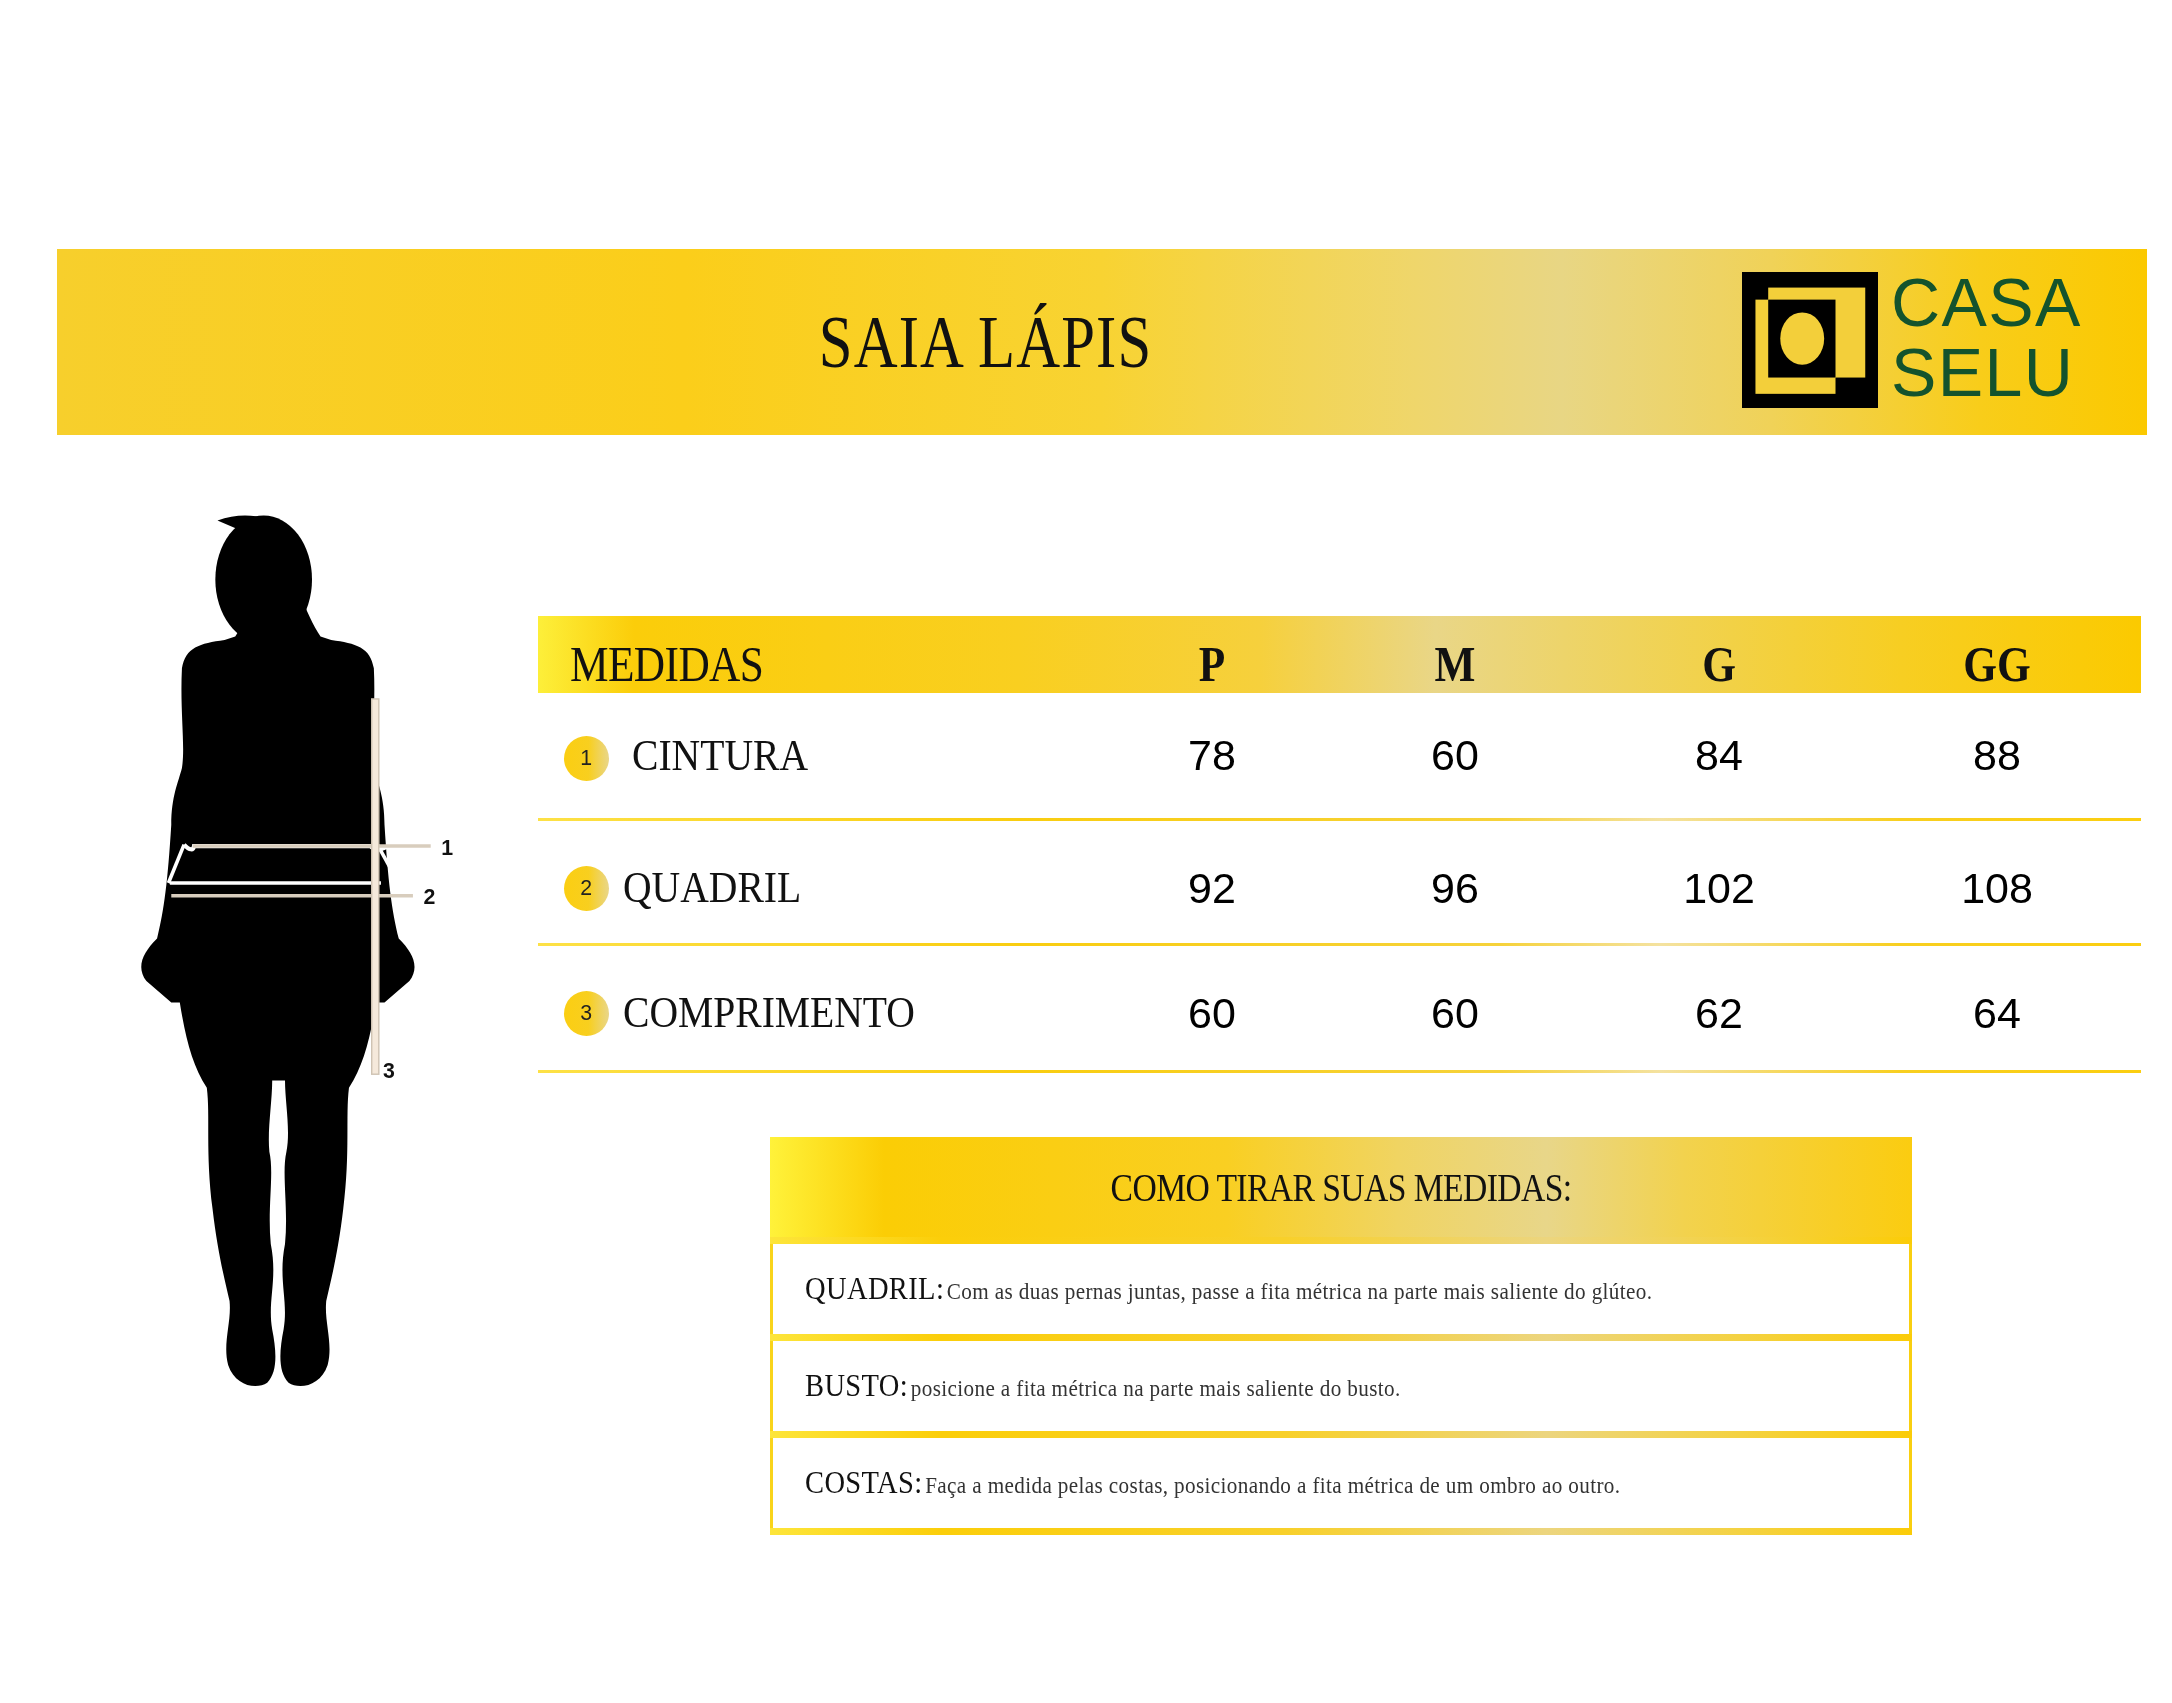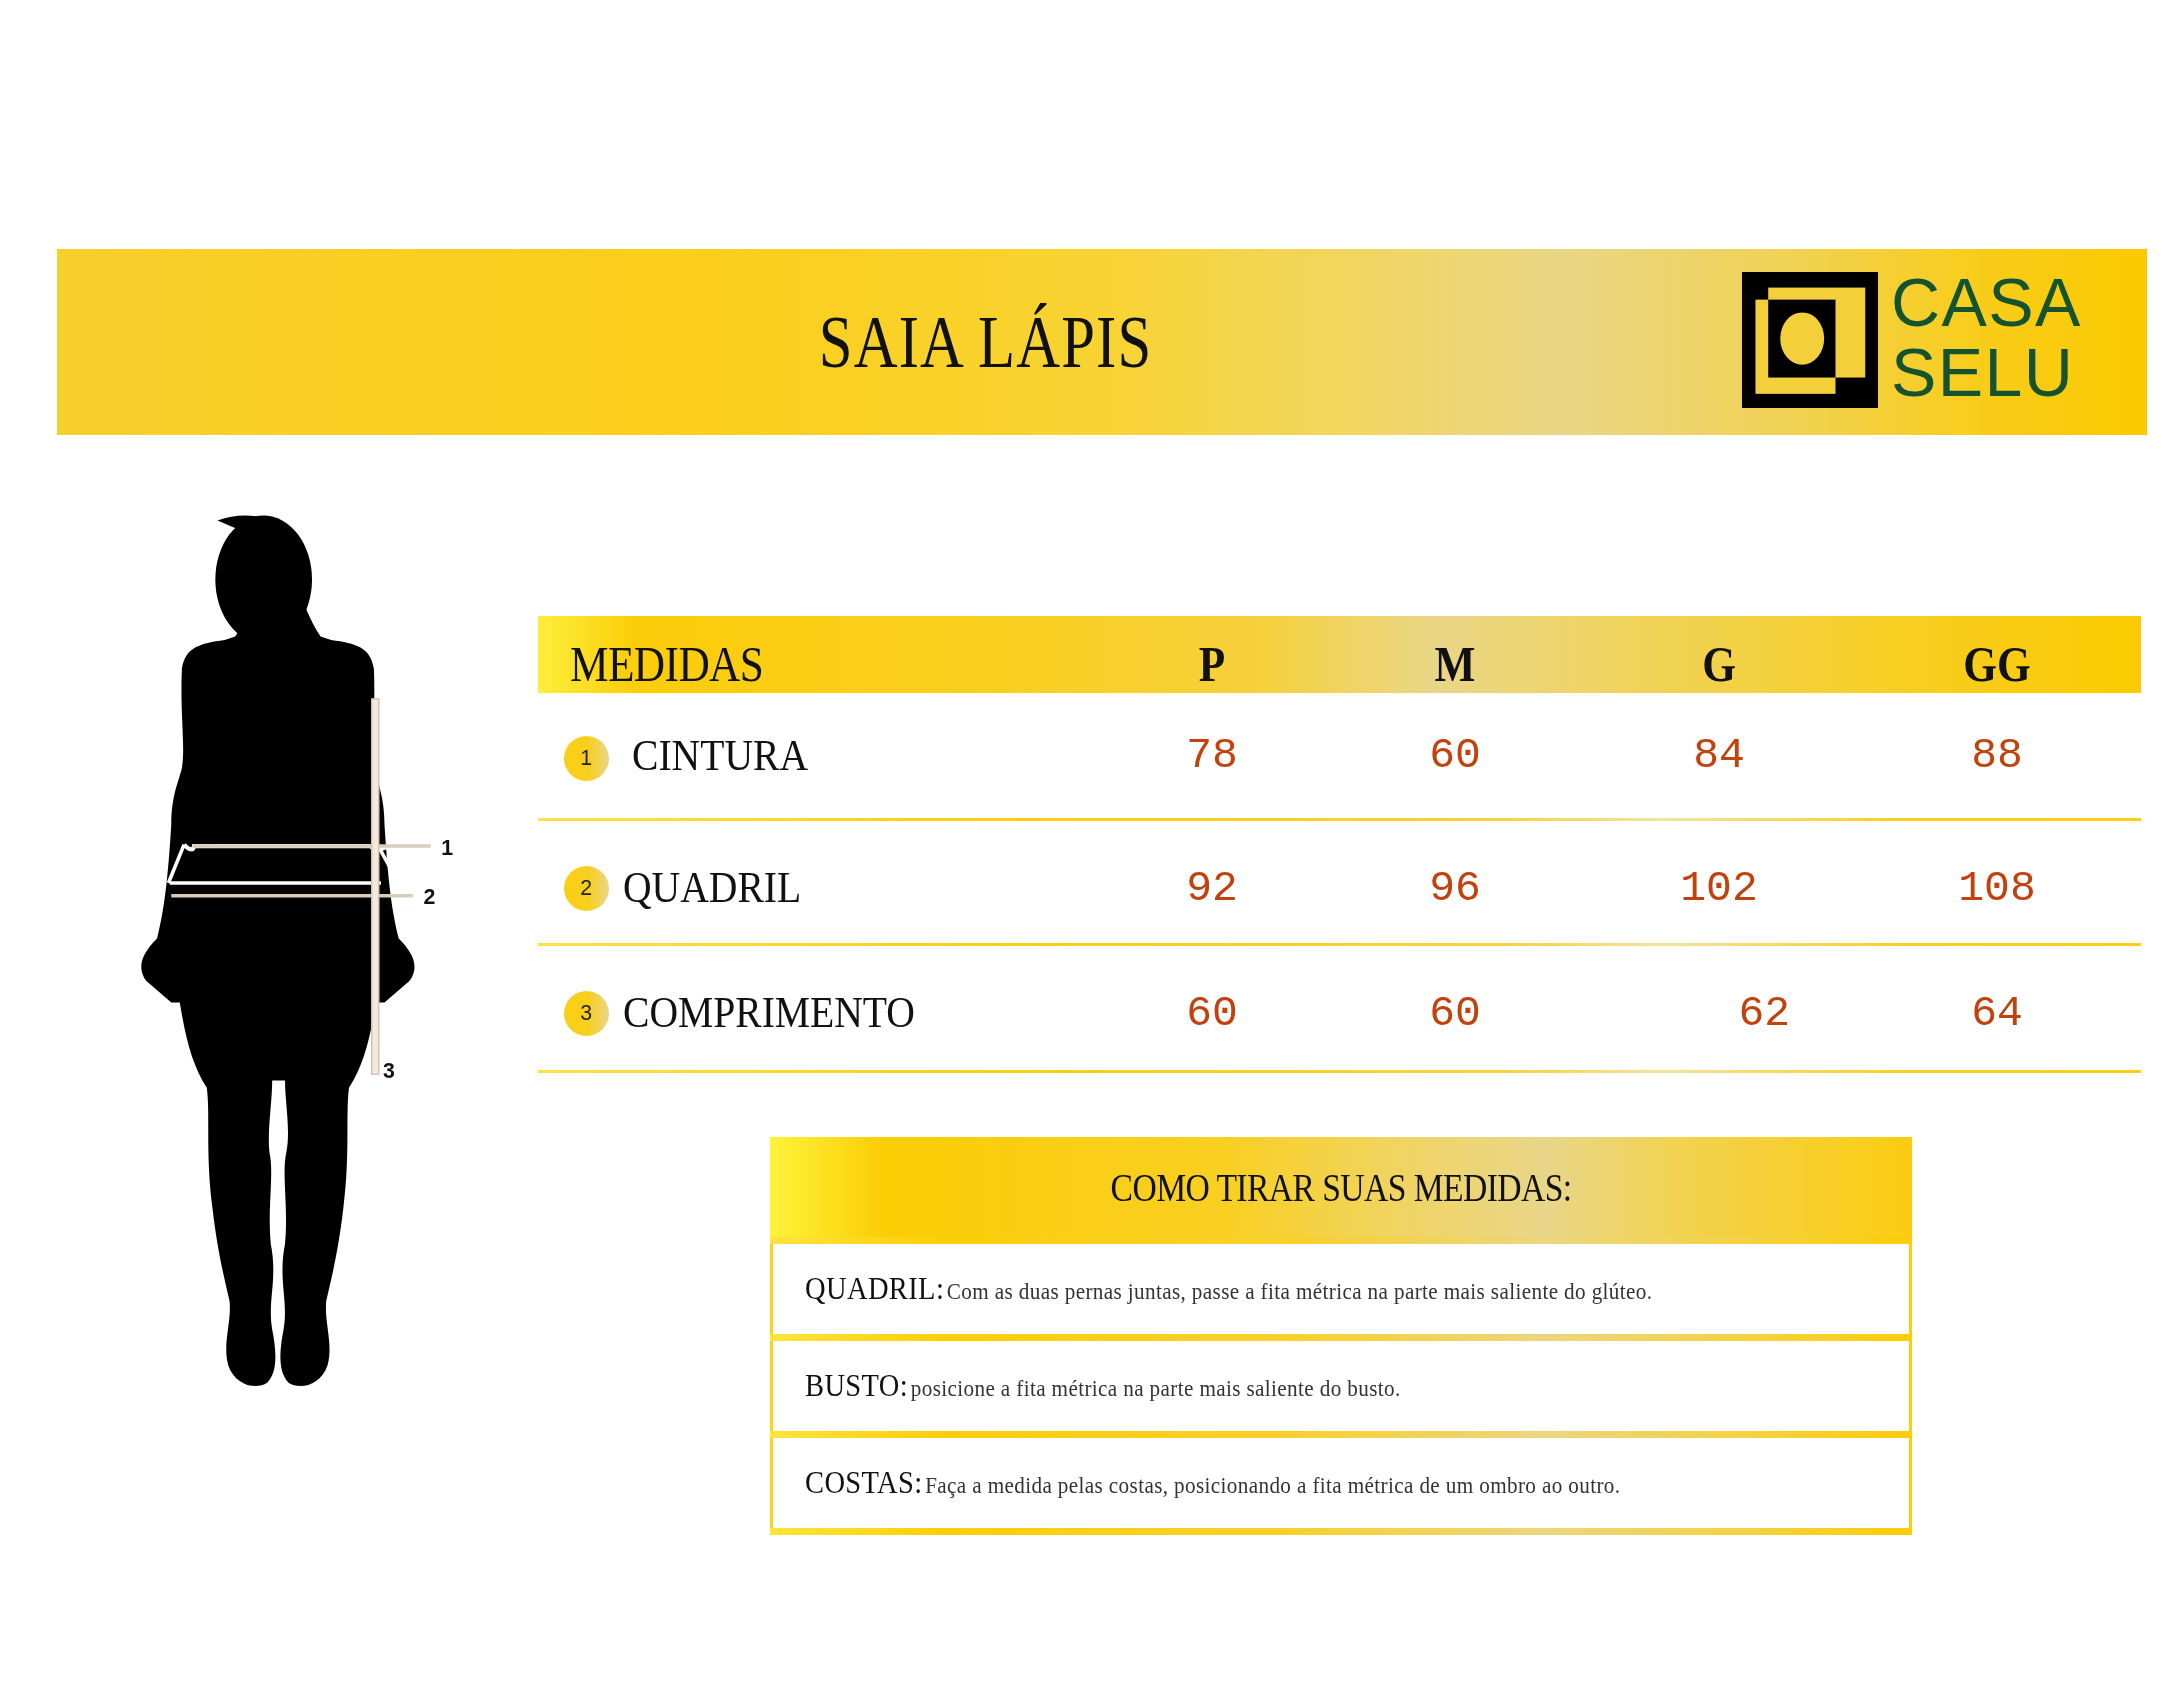--- a/index.html
+++ b/index.html
@@ -23,21 +23,21 @@
   
   .table { position: absolute; left: 538px; top: 616px; width: 1603px; }
   .thead { position: relative; height: 77px; background: linear-gradient(90deg, #fdef3a 0%, #fbcd0a 6%, #f9cf20 30%, #f6d03c 45%, #e9d687 56%, #efd35c 68%, #f7ce22 85%, #fbca00 100%); }
   .th { position: absolute; top: 0; height: 97px; line-height: 97px; font-family: "Liberation Serif", serif; font-size: 51px; color: #111; }
   .th.label { left: 32px; transform: scaleX(0.85); transform-origin: left center; letter-spacing: -0.7px; }
   .th.size { font-weight: bold; transform: scaleX(0.85); text-align: center; width: 142px; }
   .trow { position: relative; height: 125px; }
   .trow .divider { position: absolute; left: 0; right: 0; bottom: 0; height: 2.8px; background: linear-gradient(90deg, #fde146, #f9cd10 30%, #f6d23a 60%, #f4e2a0 70%, #f8cf20 85%, #fbce10); }
   .badge { position: absolute; left: 25.6px; width: 45px; height: 45px; border-radius: 50%; background: linear-gradient(90deg, #fbce12 0%, #f8cf1f 55%, #e9d68a 100%); font-family: "Liberation Sans", sans-serif; font-size: 21.3px; line-height: 45px; text-align: center; color: #222; }
   .row-label { position: absolute; left: 85px; font-family: "Liberation Serif", serif; font-size: 44px; color: #111; transform: scaleX(0.9); transform-origin: left center; white-space: nowrap; }
-  .cell { position: absolute; width: 142px; text-align: center; font-family: Liberation Mono, monospace; font-size: 43px; color: #c2410c; }
+  .cell { position: absolute; width: 142px; text-align: center; font-family: Liberation Sans, sans-serif; font-size: 43px; color: #000000; }
 
   
   .howto { position: absolute; left: 770px; top: 1137px; width: 1142px; border-radius: 9px; }
   .howto-head { height: 100px; line-height: 100px; text-align: center; font-family: "Liberation Serif", serif; font-size: 41px; color: #111; background: linear-gradient(90deg, #fff23a 0%, #fbcd05 10%, #f9cf22 40%, #f0d462 55%, #e8d689 68%, #f2d24e 80%, #fbcc10 100%); }
   .howto-head span { display: inline-block; transform: scaleX(0.82); letter-spacing: -0.7px; }
   .howto-item { position: relative; height: 90px; box-sizing: border-box; border-left: 3.6px solid #f9d41b; border-right: 3.6px solid #f9cf10; background: #fff; }
   .howto-sep { height: 7.1px; background: linear-gradient(90deg, #fde53a, #fbce0a 15%, #f8d02a 45%, #ecd57e 68%, #f4d242 85%, #fbcc08); }
   .howto-text { position: absolute; left: 32px; top: 0; height: 90px; line-height: 90px; white-space: nowrap; font-family: "Liberation Serif", serif; color: #222; transform: scaleX(0.92); transform-origin: left center; }
   .howto-key { font-size: 31px; color: #111; letter-spacing: 0.4px; }
   .howto-desc { font-size: 23px; color: #333; letter-spacing: 0.4px; }
@@ -112,21 +112,21 @@
     <div class="cell" style="left:1110px; top:43px;">102</div>
     <div class="cell" style="left:1388px; top:43px;">108</div>
     <div class="divider"></div>
   </div>
 
   <div class="trow" style="height:127px;">
     <div class="badge" style="top:45px;">3</div>
     <div class="row-label" style="top:41px;">COMPRIMENTO</div>
     <div class="cell" style="left:603px; top:43px;">60</div>
     <div class="cell" style="left:846px; top:43px;">60</div>
-    <div class="cell" style="left:1110px; top:43px;text-align:right;">62</div>
+    <div class="cell" style="left:1110px; top:43px;">62</div>
     <div class="cell" style="left:1388px; top:43px;">64</div>
     <div class="divider"></div>
   </div>
 </div>
 
 <div class="howto">
   <div class="howto-head"><span>COMO TIRAR SUAS MEDIDAS:</span></div>
 
   <div class="howto-sep"></div>
 

